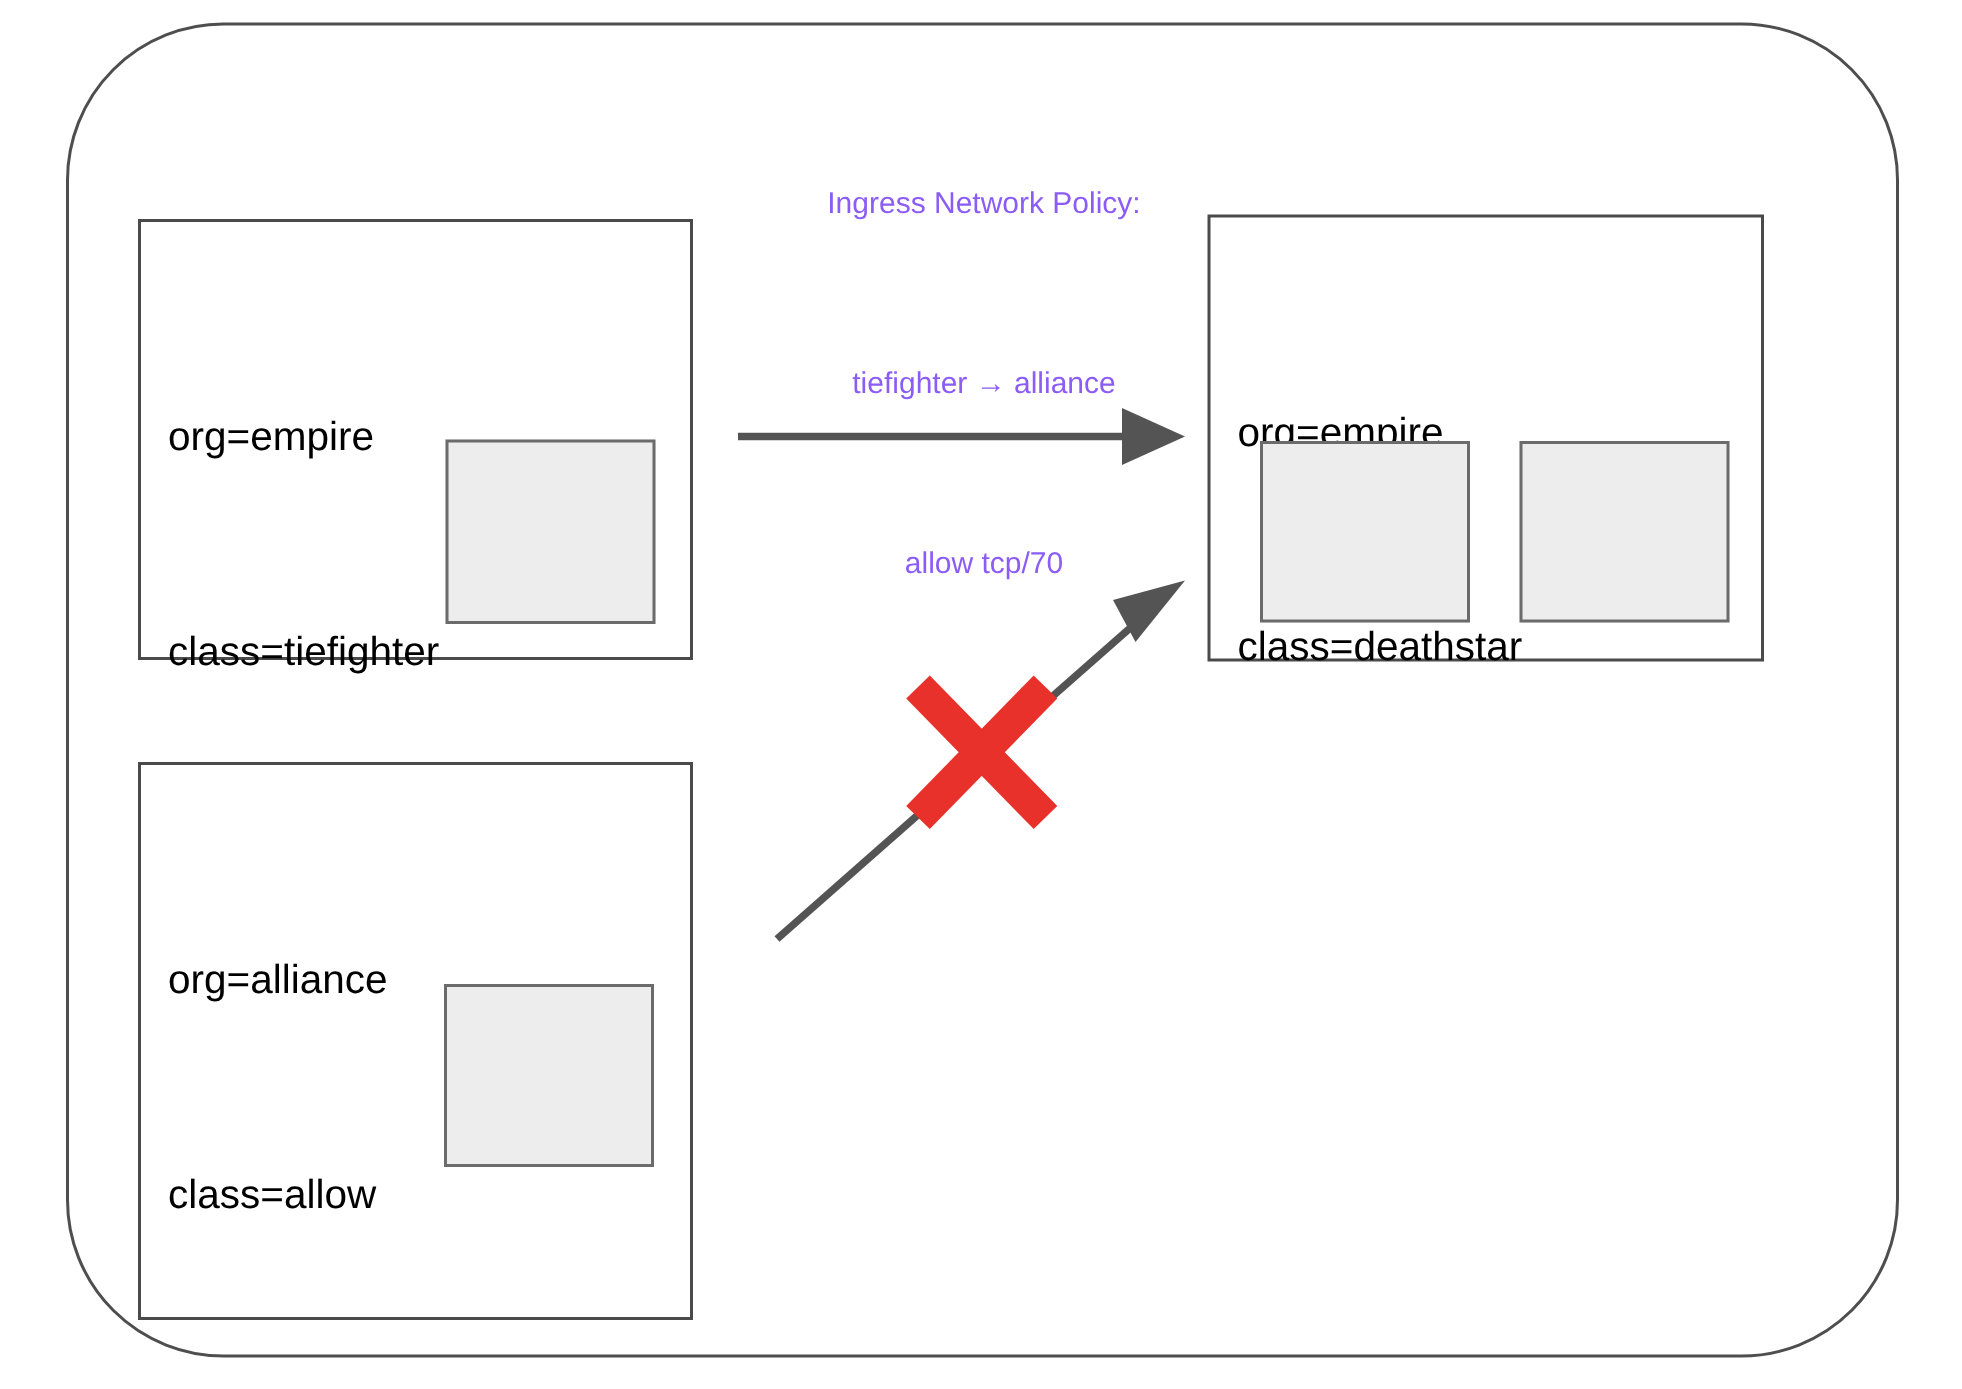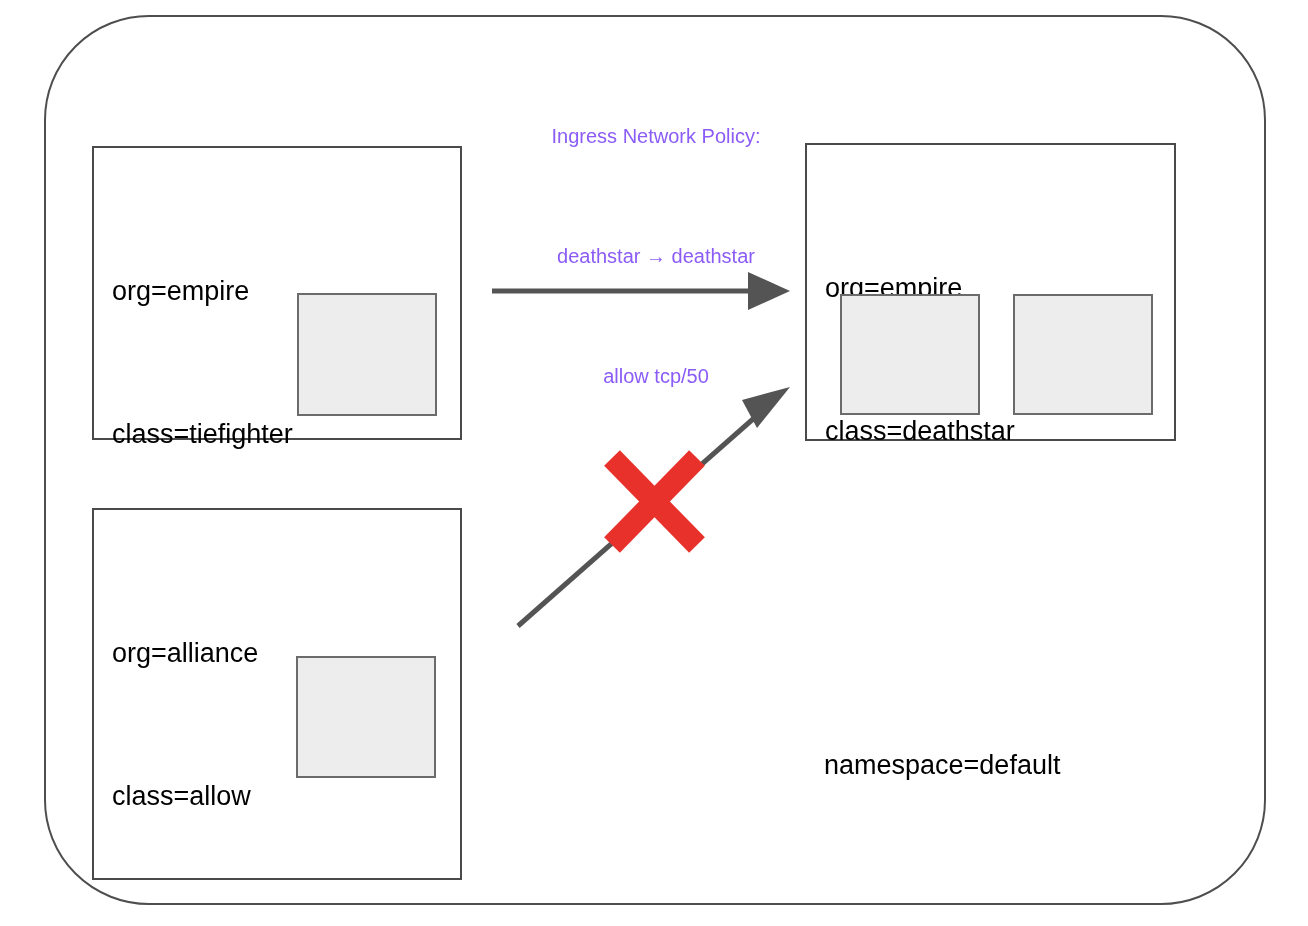--- a/index.html
+++ b/index.html
@@ -129,22 +129,22 @@
 </style>
 </head>
 <body>
 
 <div id="canvas">
 
   <div class="cluster-boundary"></div>
 
   <div class="policy-title">
     <span class="line">Ingress Network Policy:</span>
-    <span class="line">deathstar → deathstar</span>
-    <span class="line">allow tcp/50</span>
+    <span class="line">tiefighter → alliance</span>
+    <span class="line">allow tcp/70</span>
   </div>
 
   <div class="endpoint-box" id="box-tiefighter">
     <div class="endpoint-labels">
       <span class="line">org=empire</span>
       <span class="line">class=tiefighter</span>
     </div>
     <div class="pod" id="pod-tiefighter-1"></div>
   </div>
 
@@ -158,21 +158,20 @@
   </div>
 
   <div class="endpoint-box" id="box-xwing">
     <div class="endpoint-labels">
       <span class="line">org=alliance</span>
       <span class="line">class=allow</span>
     </div>
     <div class="pod" id="pod-xwing-1"></div>
   </div>
 
-  <div class="namespace-label">namespace=default</div>
 
   <svg id="flow-layer" viewBox="0 0 1308 926" width="1308" height="926">
 
     <g>
       <line x1="492" y1="291" x2="752" y2="291" stroke="#545454" stroke-width="5"></line>
       <polygon points="790,291 748,272 748,310" fill="#545454"></polygon>
     </g>
 
     <g>
       <line x1="518" y1="626" x2="761" y2="412" stroke="#545454" stroke-width="5"></line>

